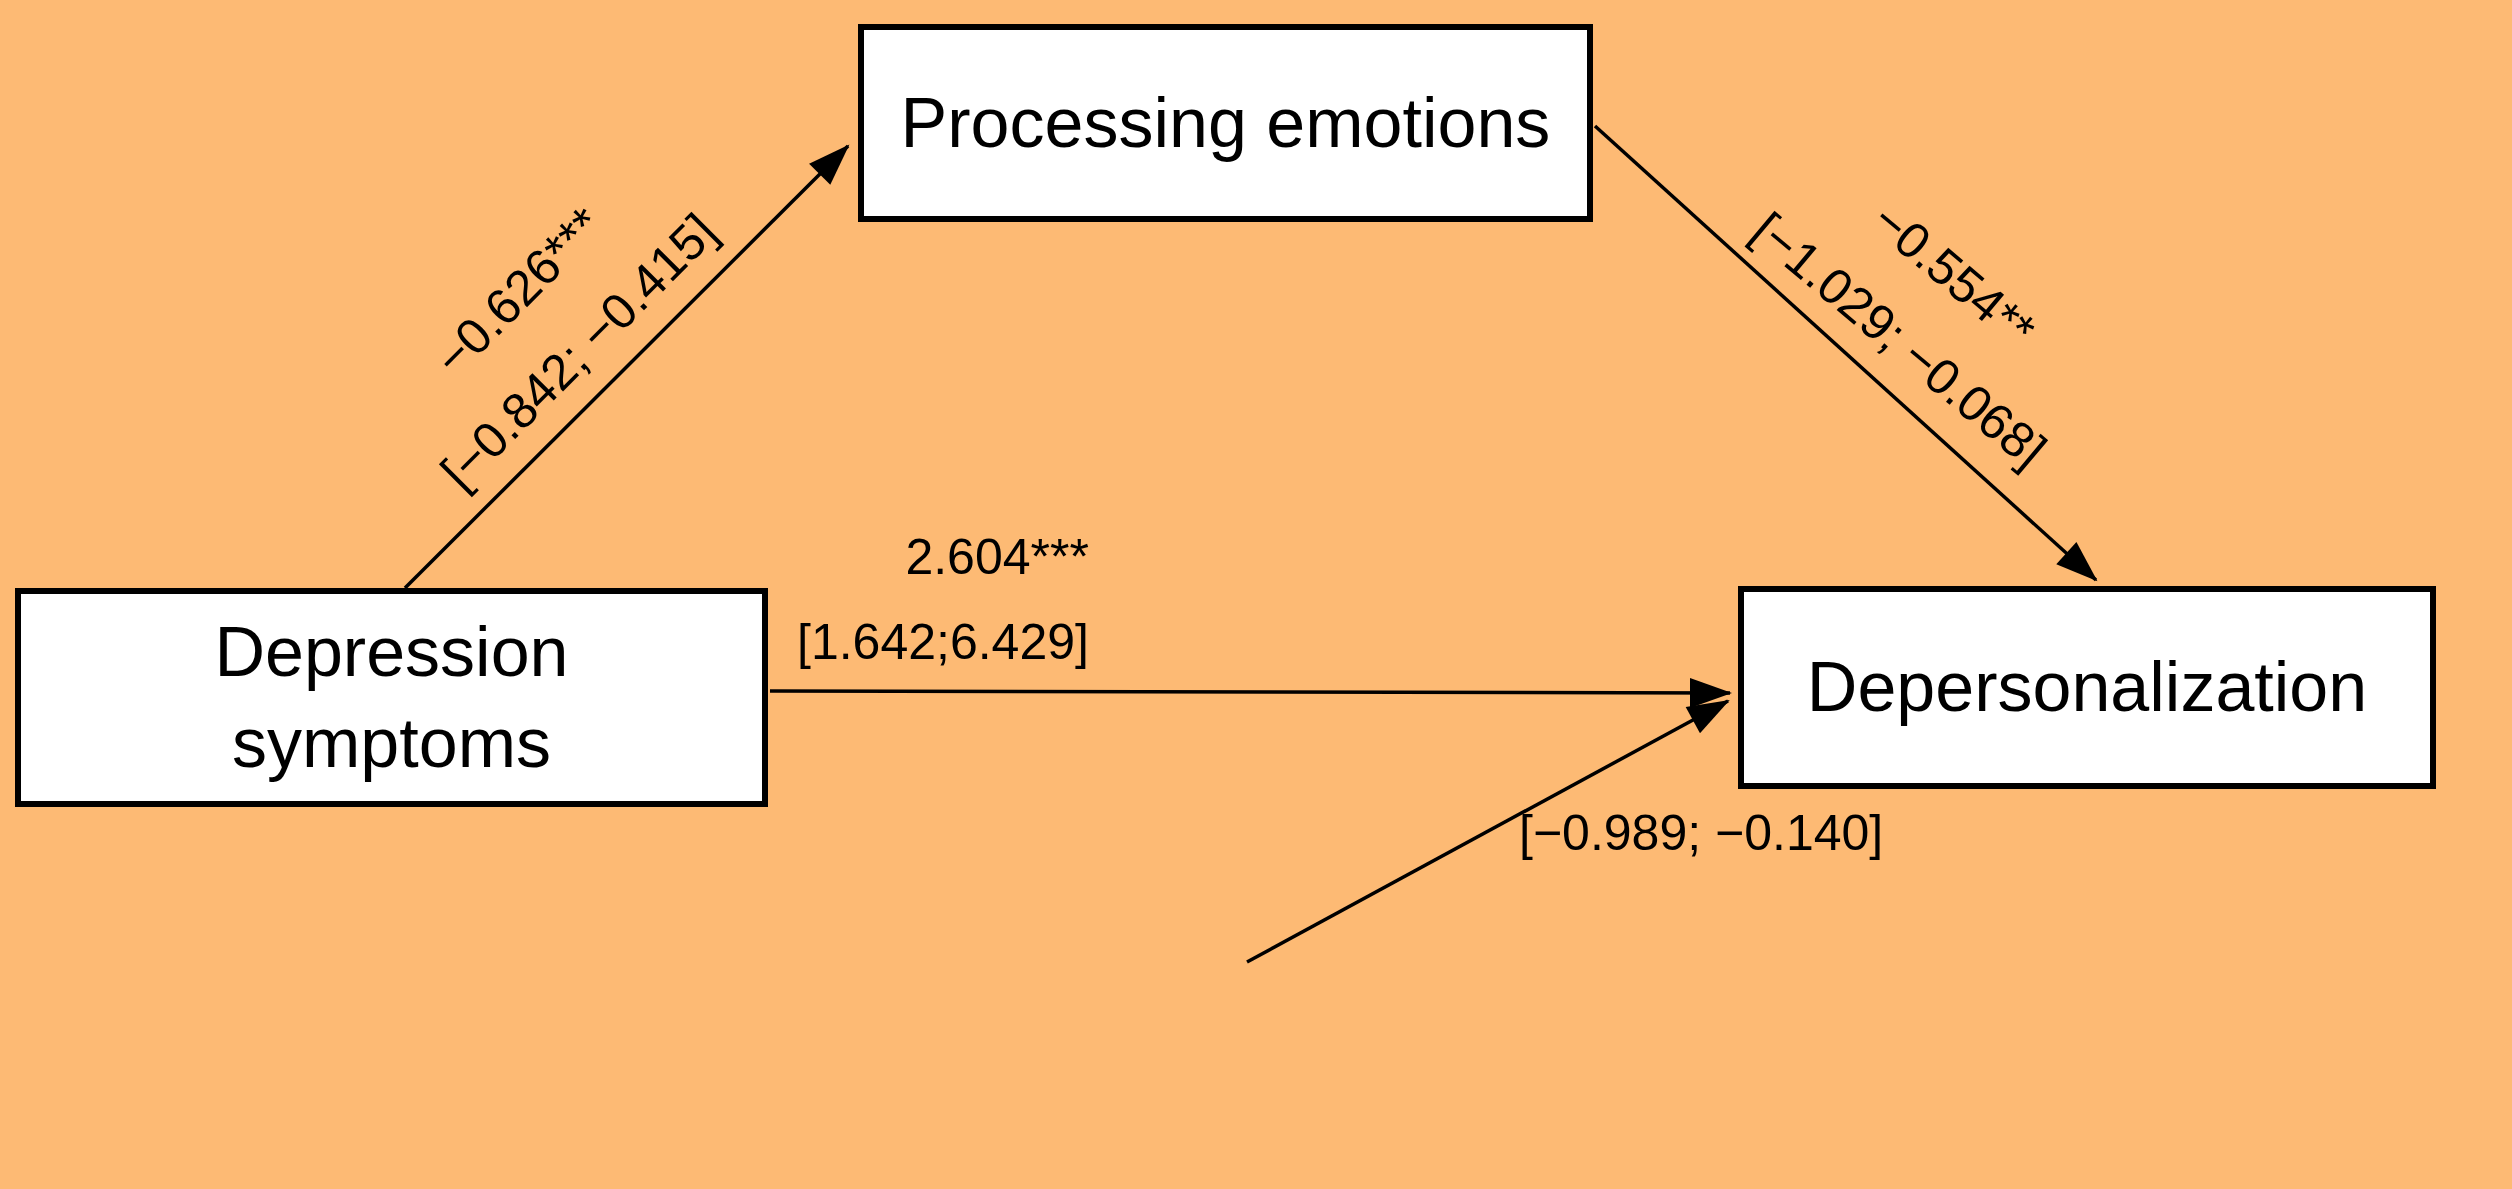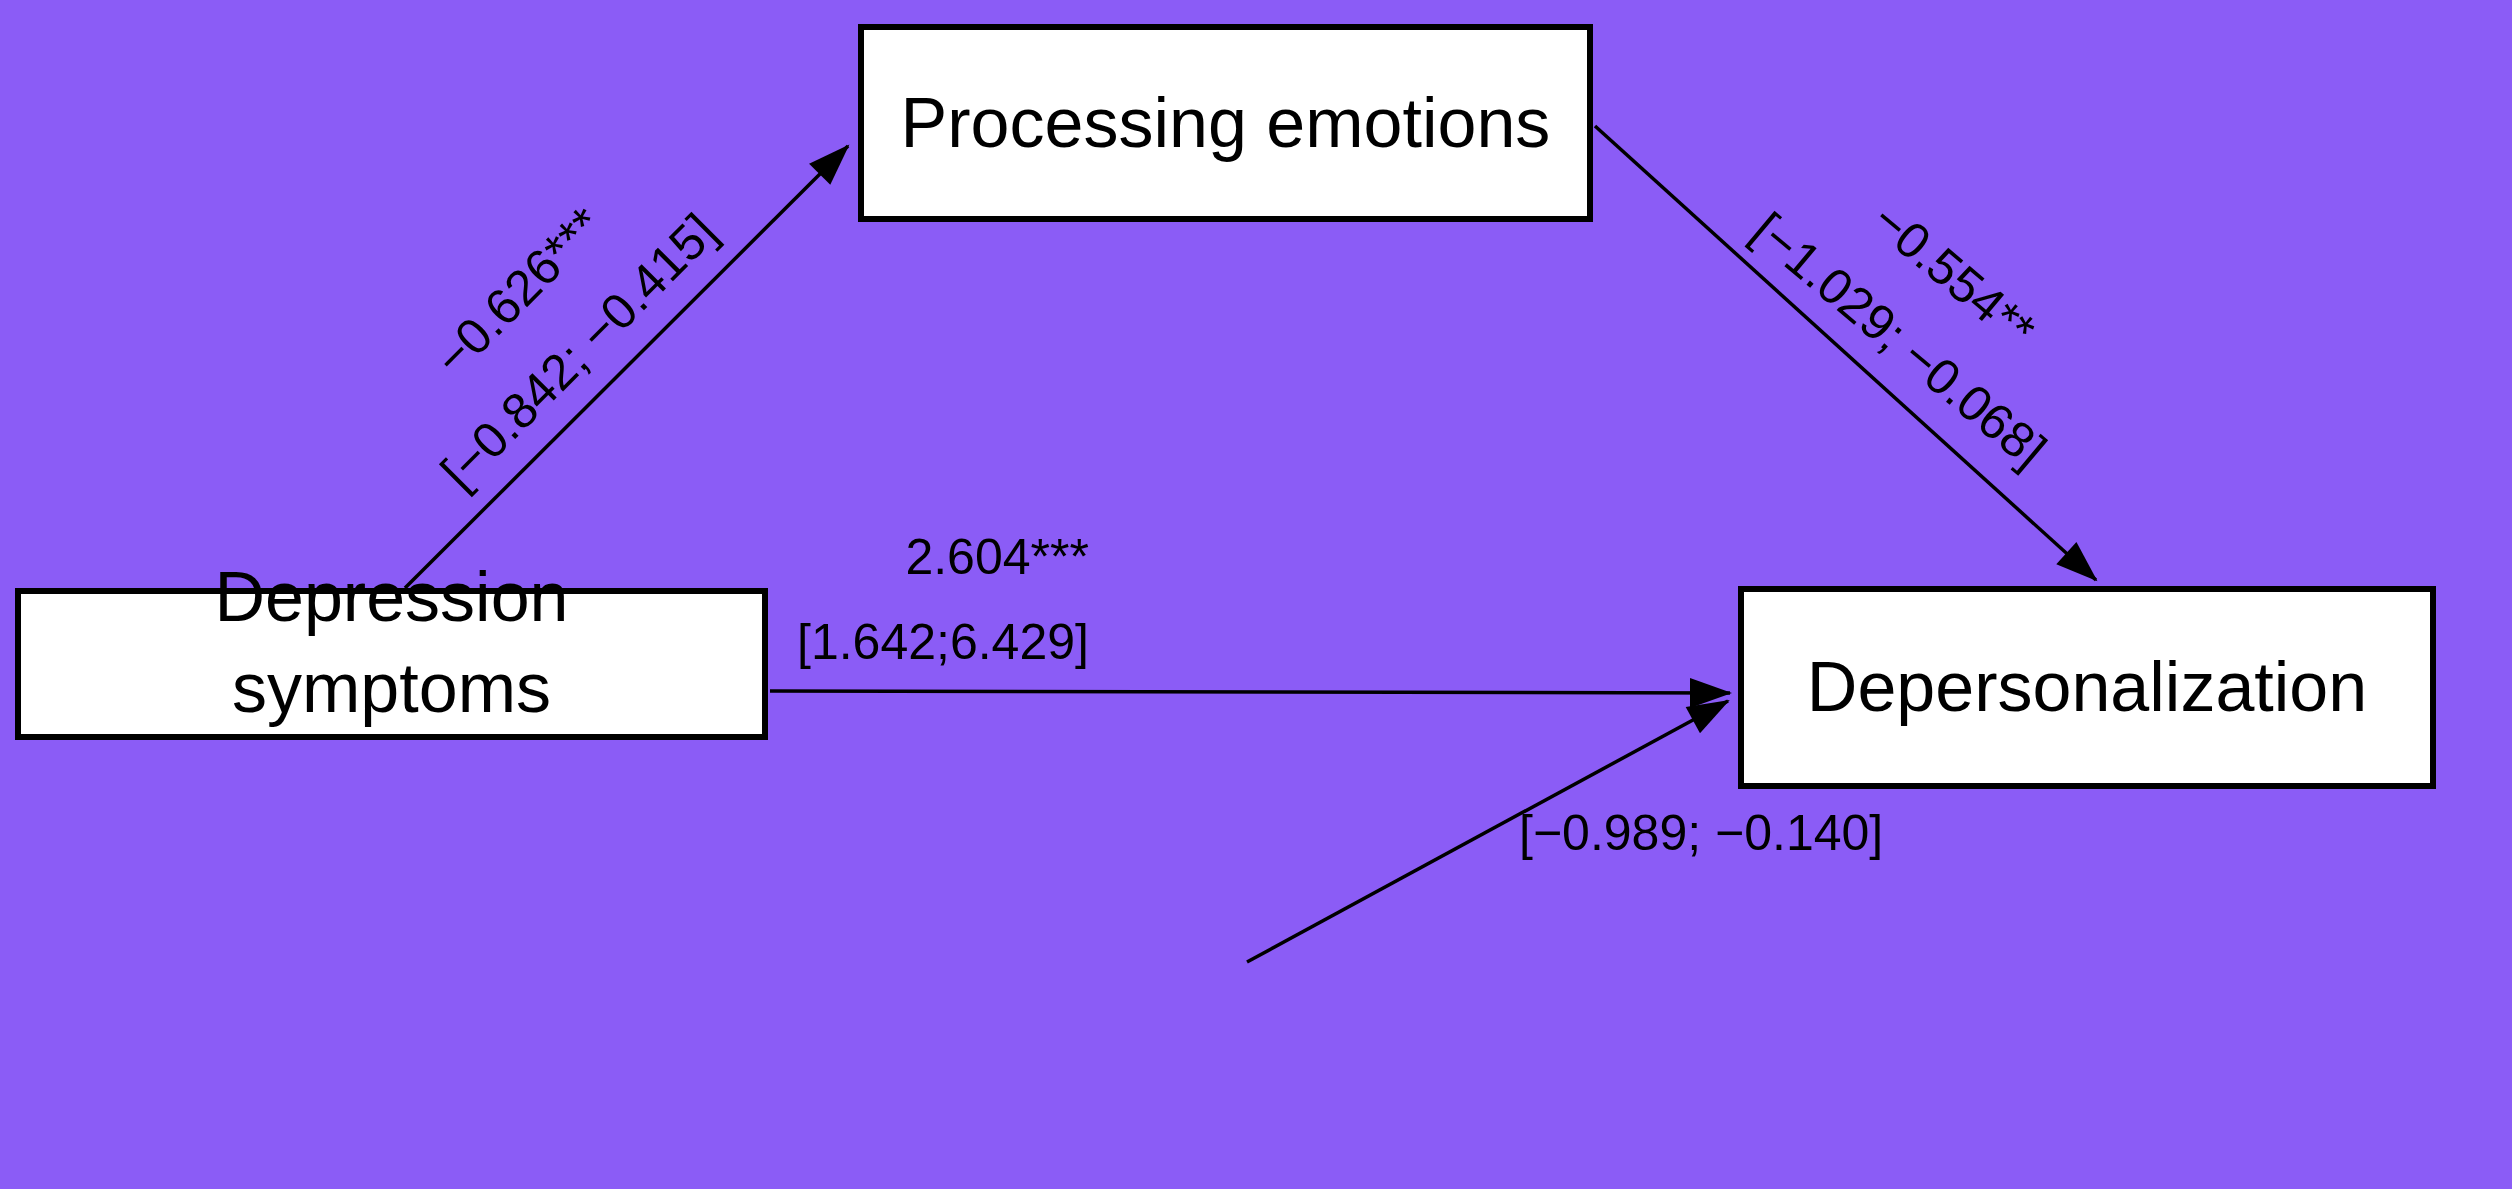--- a/index.html
+++ b/index.html
@@ -4,21 +4,21 @@
 <style>
   html, body {
     margin: 0;
     padding: 0;
     background: #ffffff;
   }
   .canvas {
     position: relative;
     width: 2512px;
     height: 1189px;
-    background: #8b5cf6;
+    background: #fdba74;
     font-family: "Liberation Sans", sans-serif;
     color: #000000;
     overflow: hidden;
   }
   .arrow-layer {
     position: absolute;
     left: 0;
     top: 0;
     width: 100%;
     height: 100%;
@@ -30,21 +30,21 @@
     border: 6px solid #000000;
     display: flex;
     align-items: center;
     justify-content: center;
     text-align: center;
     font-size: 70px;
     line-height: 1.3;
     white-space: pre-line;
   }
   .node-processing      { left: 858px;  top: 24px;  width: 735px; height: 198px; }
-  .node-depression      { left: 15px;   top: 588px; width: 753px; height: 152px; align-items: flex-end; }
+  .node-depression      { left: 15px;   top: 588px; width: 753px; height: 219px; }
   .node-depersonalization { left: 1738px; top: 586px; width: 698px; height: 203px; }
   .node-job             { left: 858px;  top: 964px; width: 752px; height: 208px; }
 
   .path-label {
     position: absolute;
     font-size: 50px;
     line-height: 1.7;
     white-space: nowrap;
   }
   .path-label .coef, .path-label .ci { display: block; }

